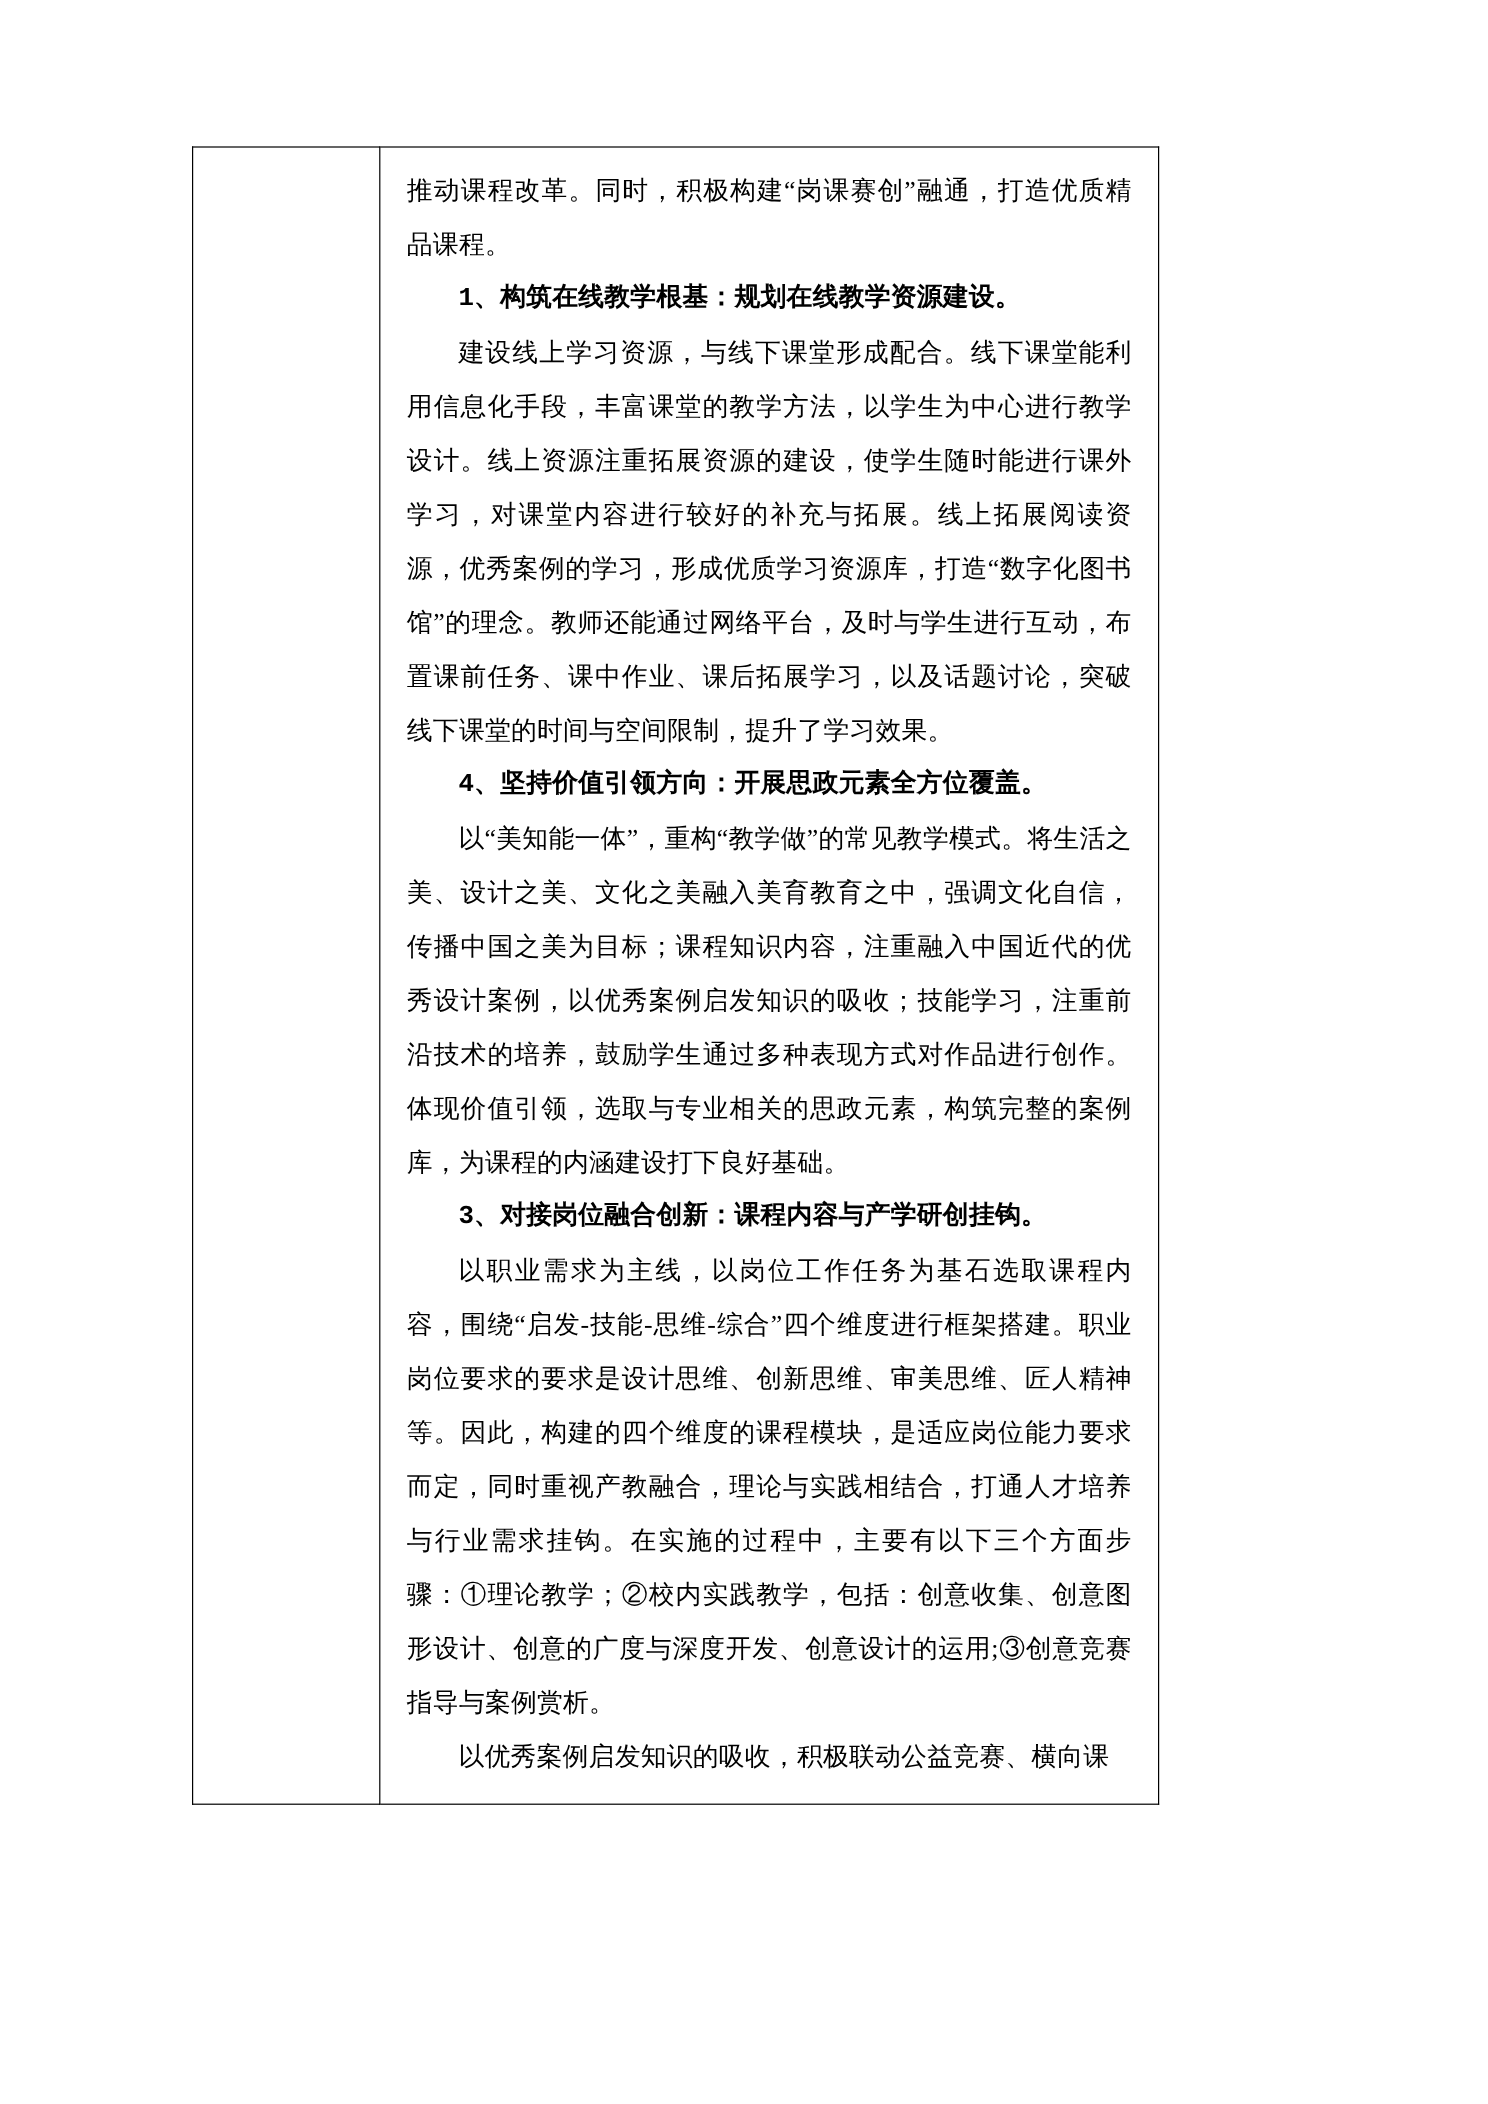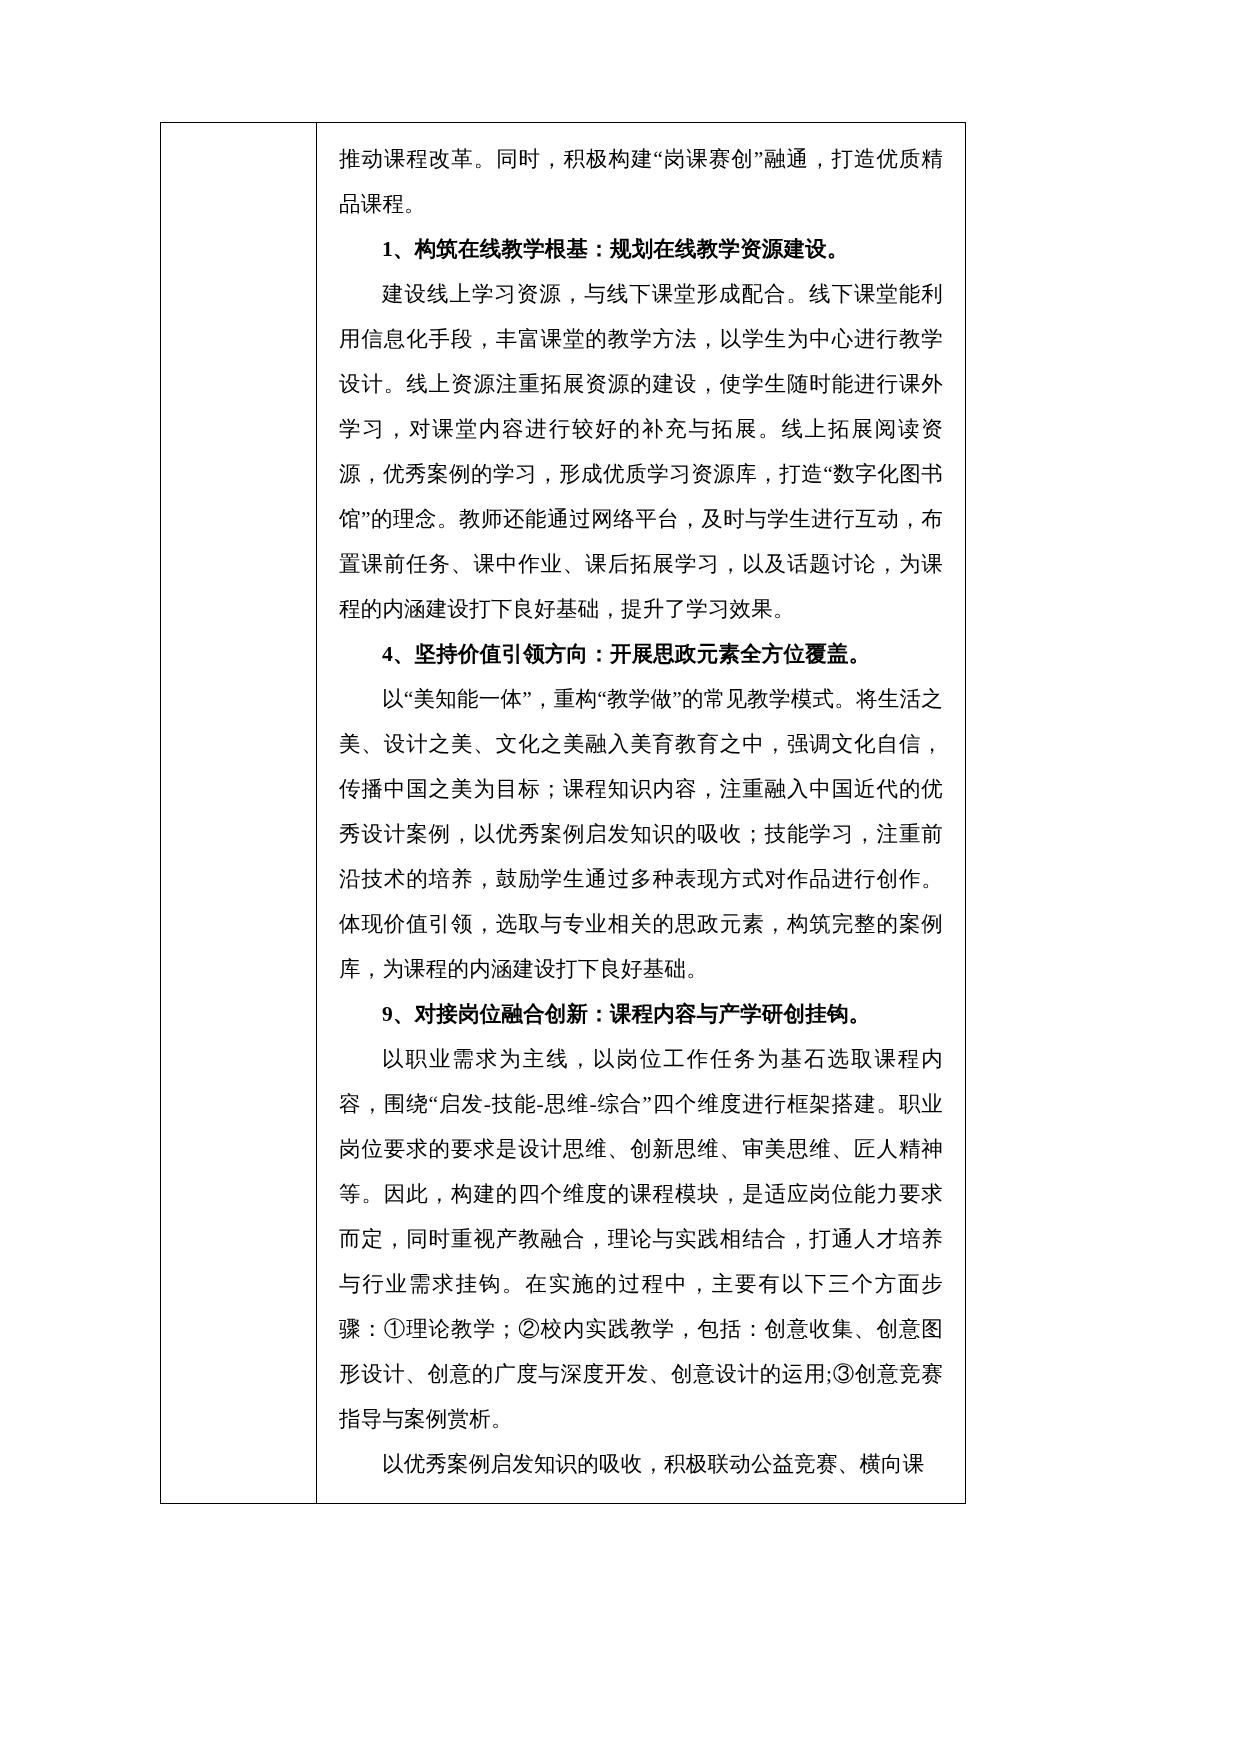--- a/index.html
+++ b/index.html
@@ -58,48 +58,48 @@
   }
   p.cont {
     text-indent: 0;
   }
   p.indent {
     text-indent: 2em;
   }
   p.heading {
     text-indent: 2em;
     font-weight: bold;
-    font-family: Liberation Serif, serif;
+    font-family: Liberation Mono, monospace;
   }
 </style>
 </head>
 <body>
 
 <div class="page">
 
   <table class="doc-table">
     <tbody>
         <tr>
       <td class="col-label">
         <div class="label-cell-inner"></div>
       </td>
       <td class="col-body">
         <div class="body-cell-inner">
 
           <p class="cont">推动课程改革。同时，积极构建“岗课赛创”融通，打造优质精品课程。</p>
 
           <p class="heading">1、构筑在线教学根基：规划在线教学资源建设。</p>
 
-          <p class="indent">建设线上学习资源，与线下课堂形成配合。线下课堂能利用信息化手段，丰富课堂的教学方法，以学生为中心进行教学设计。线上资源注重拓展资源的建设，使学生随时能进行课外学习，对课堂内容进行较好的补充与拓展。线上拓展阅读资源，优秀案例的学习，形成优质学习资源库，打造“数字化图书馆”的理念。教师还能通过网络平台，及时与学生进行互动，布置课前任务、课中作业、课后拓展学习，以及话题讨论，为课程的内涵建设打下良好基础，提升了学习效果。</p>
+          <p class="indent">建设线上学习资源，与线下课堂形成配合。线下课堂能利用信息化手段，丰富课堂的教学方法，以学生为中心进行教学设计。线上资源注重拓展资源的建设，使学生随时能进行课外学习，对课堂内容进行较好的补充与拓展。线上拓展阅读资源，优秀案例的学习，形成优质学习资源库，打造“数字化图书馆”的理念。教师还能通过网络平台，及时与学生进行互动，布置课前任务、课中作业、课后拓展学习，以及话题讨论，突破线下课堂的时间与空间限制，提升了学习效果。</p>
 
           <p class="heading">4、坚持价值引领方向：开展思政元素全方位覆盖。</p>
 
           <p class="indent">以“美知能一体”，重构“教学做”的常见教学模式。将生活之美、设计之美、文化之美融入美育教育之中，强调文化自信，传播中国之美为目标；课程知识内容，注重融入中国近代的优秀设计案例，以优秀案例启发知识的吸收；技能学习，注重前沿技术的培养，鼓励学生通过多种表现方式对作品进行创作。体现价值引领，选取与专业相关的思政元素，构筑完整的案例库，为课程的内涵建设打下良好基础。</p>
 
-          <p class="heading">9、对接岗位融合创新：课程内容与产学研创挂钩。</p>
+          <p class="heading">3、对接岗位融合创新：课程内容与产学研创挂钩。</p>
 
           <p class="indent">以职业需求为主线，以岗位工作任务为基石选取课程内容，围绕“启发-技能-思维-综合”四个维度进行框架搭建。职业岗位要求的要求是设计思维、创新思维、审美思维、匠人精神等。因此，构建的四个维度的课程模块，是适应岗位能力要求而定，同时重视产教融合，理论与实践相结合，打通人才培养与行业需求挂钩。在实施的过程中，主要有以下三个方面步骤：①理论教学；②校内实践教学，包括：创意收集、创意图形设计、创意的广度与深度开发、创意设计的运用;③创意竞赛指导与案例赏析。</p>
 
           <p class="indent">以优秀案例启发知识的吸收，积极联动公益竞赛、横向课</p>
 
         </div>
       </td>
     </tr>
   </tbody>
     </table>

